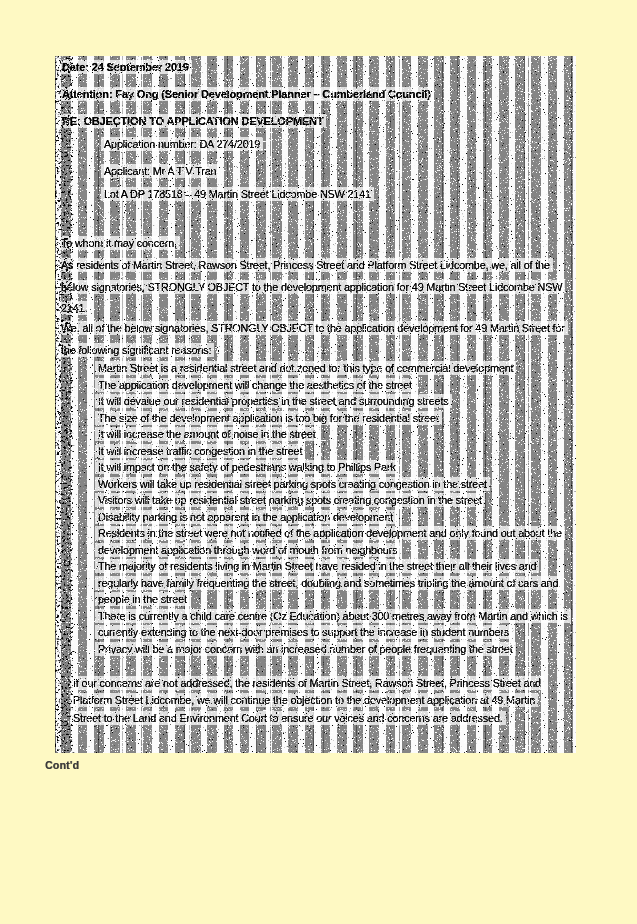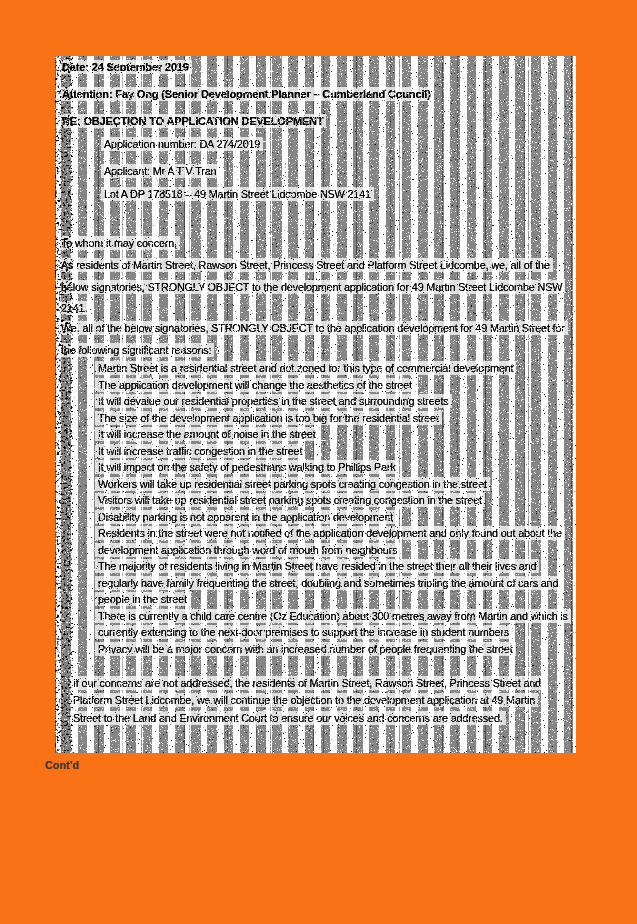--- a/index.html
+++ b/index.html
@@ -2,21 +2,21 @@
 <html><head>
 <meta charset="utf-8">
 <style>
   html,body{margin:0;padding:0;}
   body{
     width:637px;height:924px;
     background:#7f7f7f;
     font-family:"Liberation Sans",sans-serif;
     position:relative;overflow:hidden;
   }
-  .stage{position:absolute;inset:0;width:637px;height:924px;background:#f97316;overflow:hidden;}
+  .stage{position:absolute;inset:0;width:637px;height:924px;background:#fef9c3;overflow:hidden;}
 
   
   .page{
     position:absolute;left:55px;top:56px;width:521px;height:697px;overflow:hidden;
     background:
       repeating-linear-gradient(90deg, rgba(0,0,0,.42) 0 1px, transparent 1px 43px),
       repeating-linear-gradient(90deg, rgba(0,0,0,.28) 0 1px, transparent 1px 67px),
       repeating-linear-gradient(90deg, #fbfbfb 0 6.5px, #858585 6.5px 16.2px);
   }
   .content{

